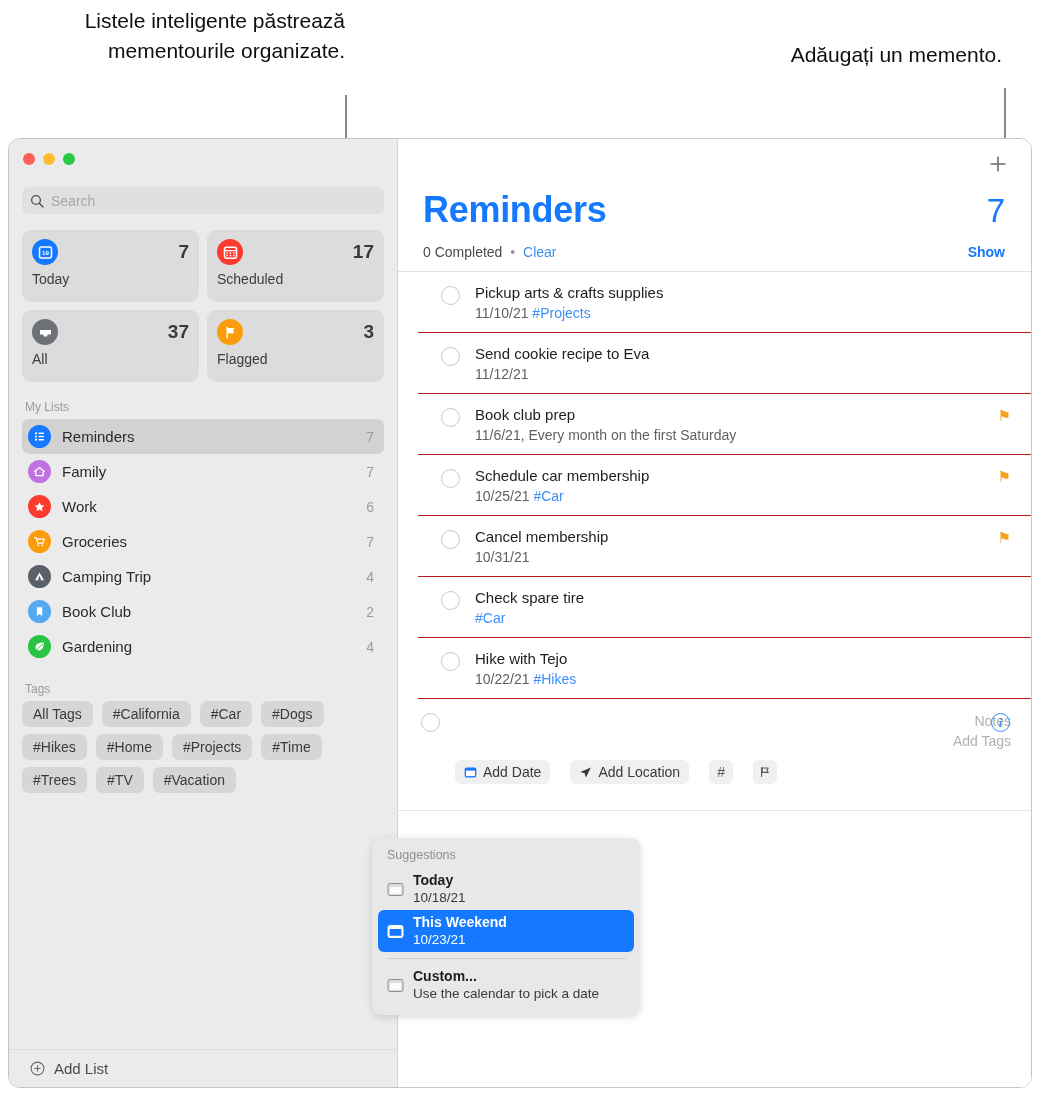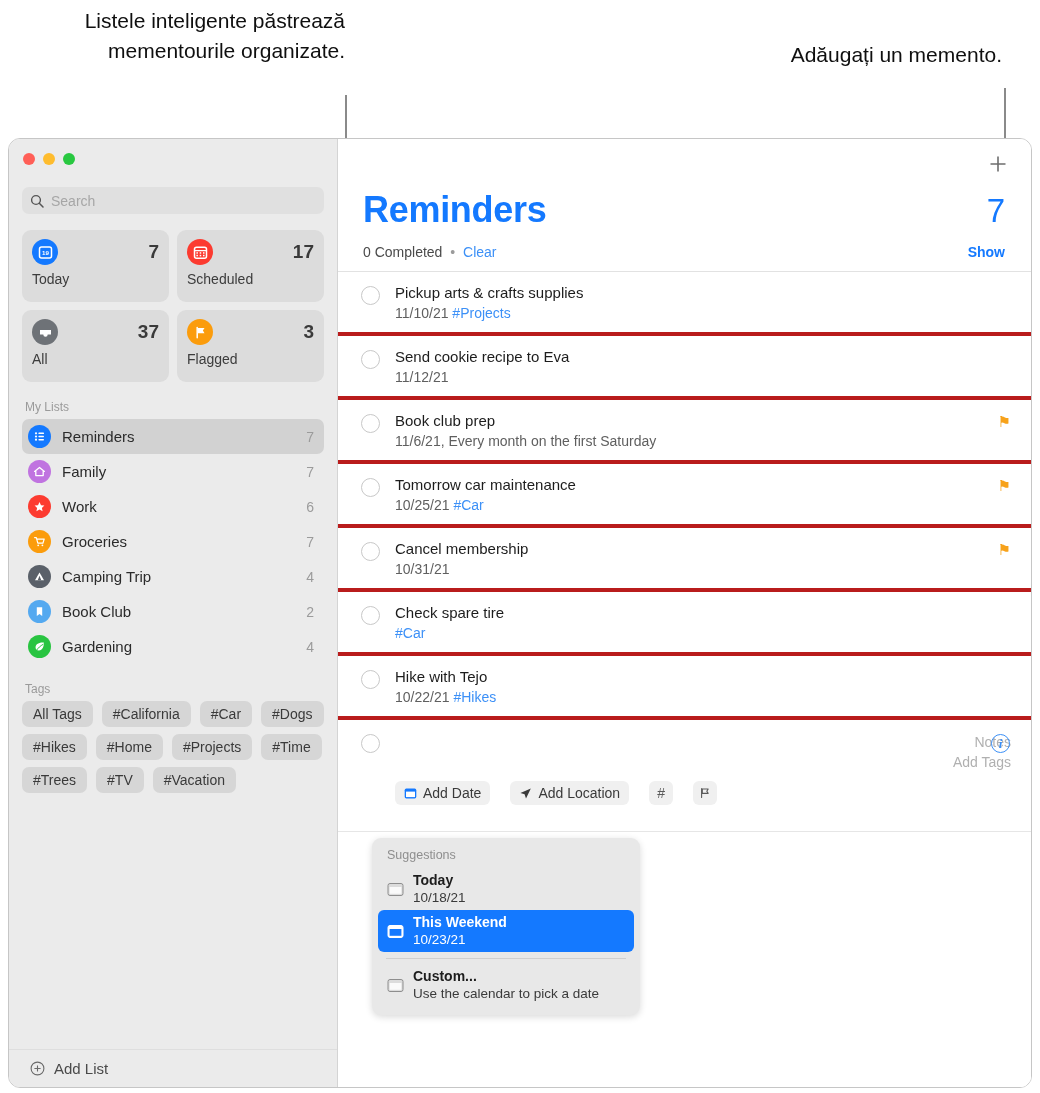--- a/index.html
+++ b/index.html
@@ -36,21 +36,21 @@
     width: 1024px; height: 950px;
     border: 1px solid #c6c6c6;
     border-radius: 12px;
     background: #ffffff;
     overflow: hidden;
     display: flex;
   }
 
   
   .sidebar {
-    width: 329px;
+    width: 389px;
     background: #ebebeb;
     border-right: 1px solid #d4d4d4;
     display: flex;
     flex-direction: column;
     position: relative;
   }
   .traffic {
     display: flex; gap: 8px;
     padding: 14px 0 0 14px;
     height: 38px;
@@ -156,23 +156,24 @@
   }
   .completed { color: #4a4a4a; }
   .sep { color: #9b9b9b; margin: 0 4px; }
   .link { color: #3c90f7; }
   .show-link { color: #1479ff; font-weight: bold; font-size: 14px; }
 
   .rem-list { border-top: 1px solid #e2e2e2; }
   .rem-row {
     display: flex;
     padding: 12px 20px 11px 14px;
-    border-bottom: 4px solid #b91c1c;
+    border-bottom: 1px solid #b91c1c;
     align-items: flex-start;
     position: relative;
+    margin-left: 20px;
   }
   .circle {
     width: 19px; height: 19px; border-radius: 50%;
     border: 1px solid #c8c8c8;
     flex: none;
     margin: 2px 15px 0 9px;
   }
   .rem-body { flex: 1; }
   .rem-title { font-size: 15px; color: #1d1d1d; }
   .rem-meta { font-size: 14px; color: #5f5f5f; margin-top: 4px; }
@@ -485,21 +486,21 @@
           <div class="rem-body">
             <div class="rem-title">Book club prep</div>
             <div class="rem-meta"><span>11/6/21, Every month on the first Saturday</span></div>
           </div>
           <div class="flag-mark">⚑</div>
         </div>
 
         <div class="rem-row">
           <div class="circle"></div>
           <div class="rem-body">
-            <div class="rem-title">Tomorrow car maintenance</div>
+            <div class="rem-title">Schedule car membership</div>
             <div class="rem-meta"><span>10/25/21</span> <span class="rem-tag">#Car</span></div>
           </div>
           <div class="flag-mark">⚑</div>
         </div>
 
         <div class="rem-row">
           <div class="circle"></div>
           <div class="rem-body">
             <div class="rem-title">Cancel membership</div>
             <div class="rem-meta"><span>10/31/21</span></div>

